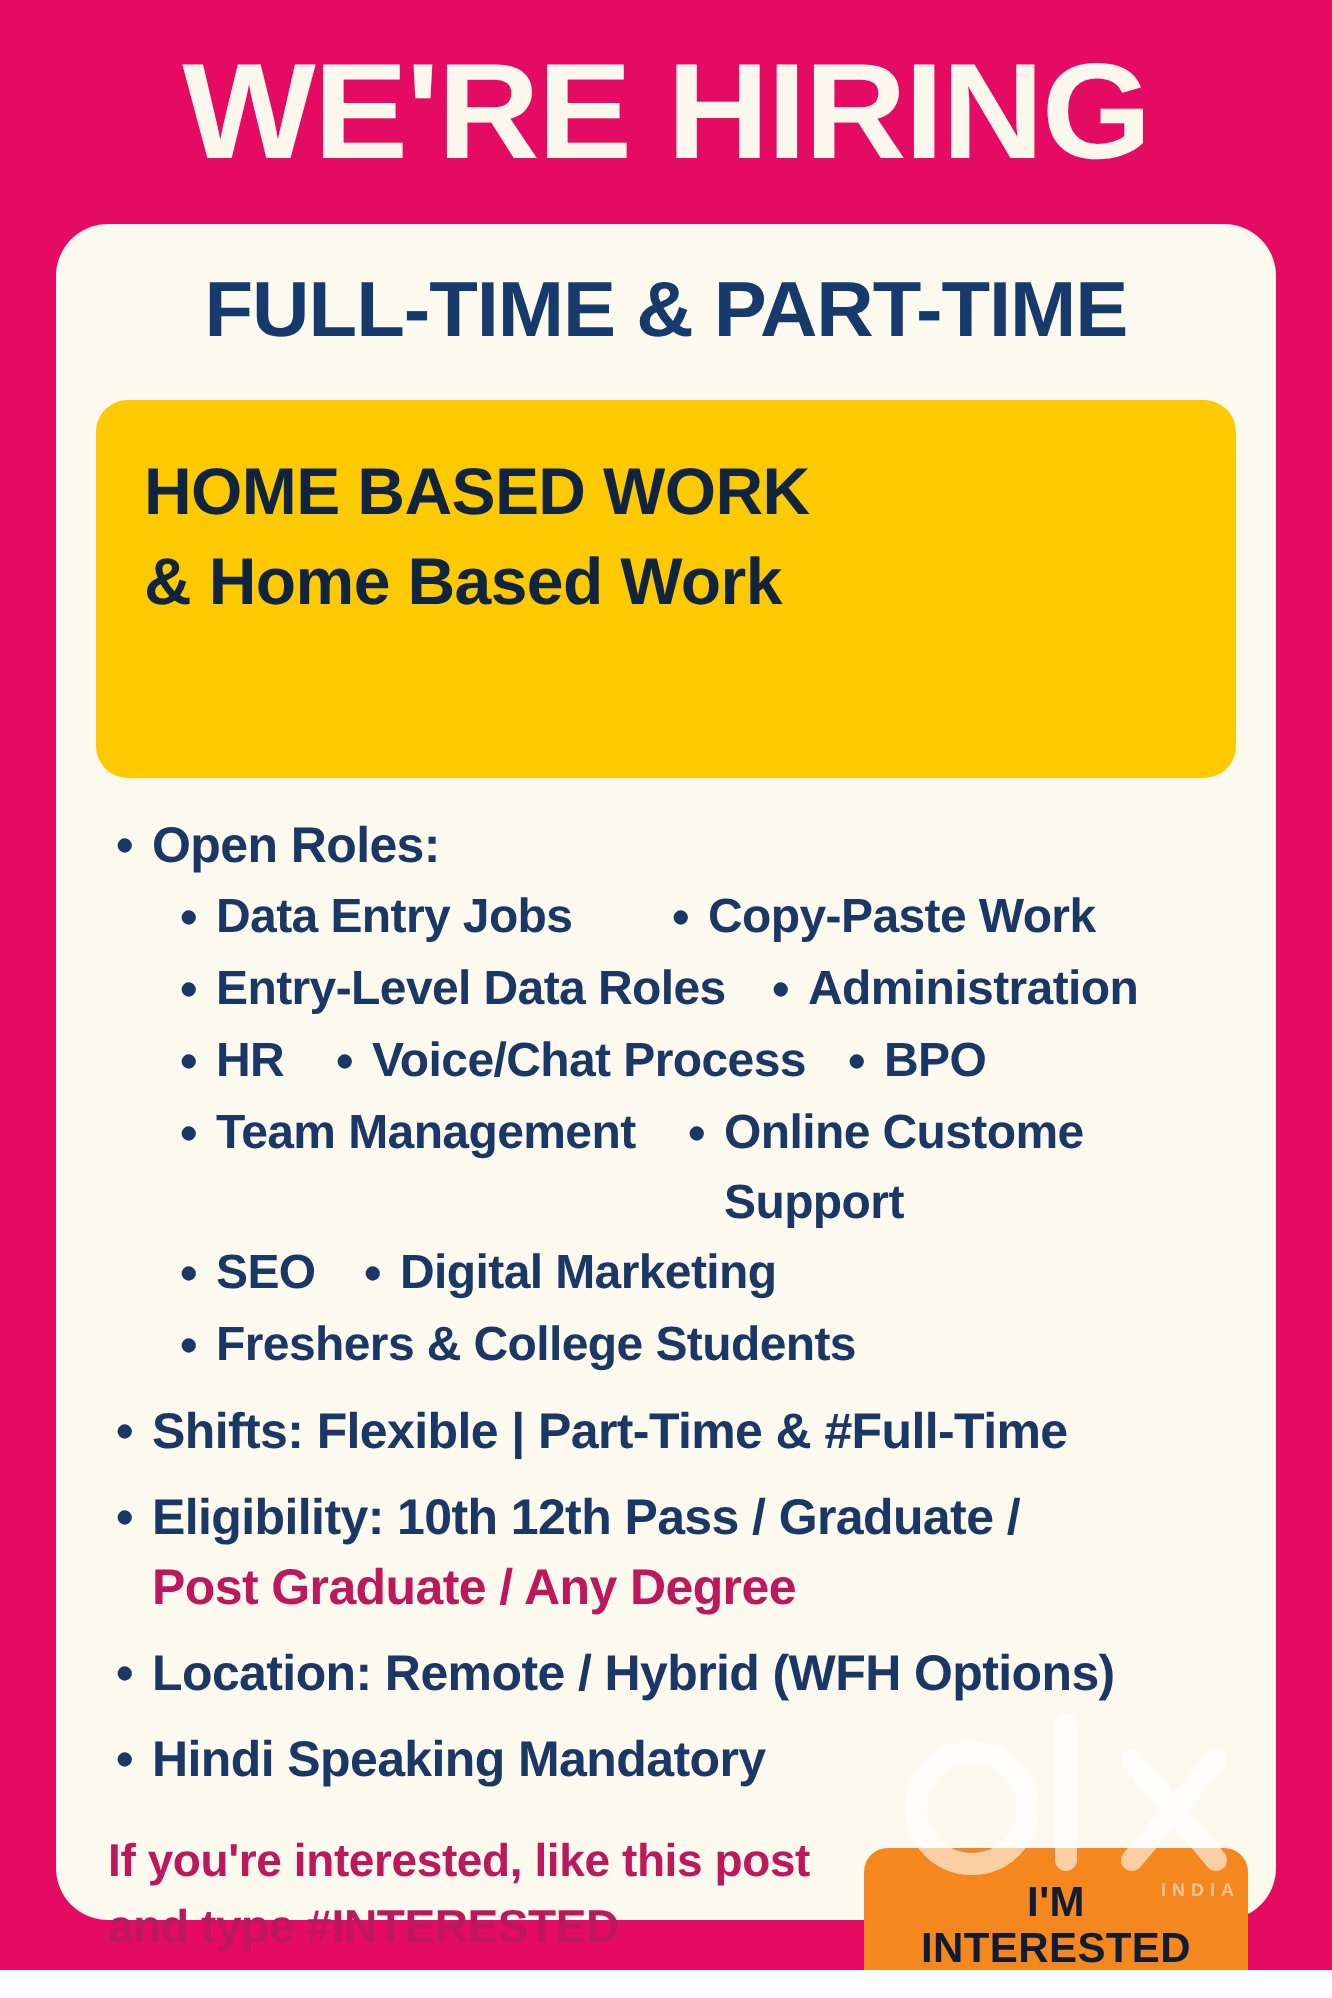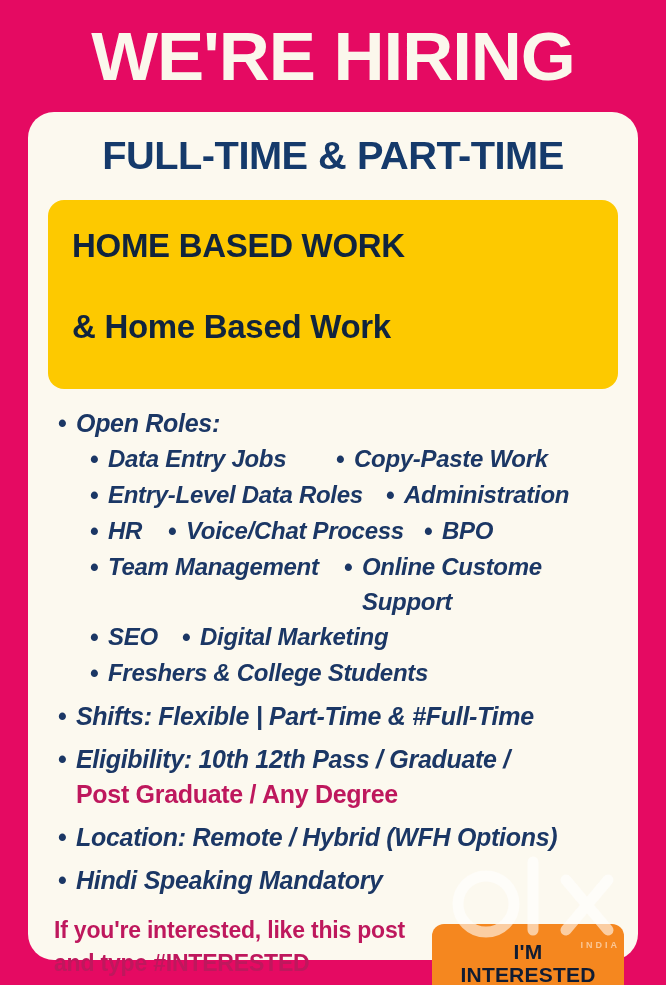--- a/index.html
+++ b/index.html
@@ -77,21 +77,20 @@
     font-size:33px;
     line-height:44px;
     letter-spacing:-0.3px;
   }
   .yellow-line-2 {
     color:#10243E;
     font-weight:bold;
     font-size:33px;
     line-height:46px;
     letter-spacing:-0.3px;
-    margin-top:36px;
   }
 
   
   .details { margin-top:16px; padding-left:8px; }
 
   .row {
     display:flex;
     align-items:flex-start;
     color:#1B3765;
     font-weight:bold;
@@ -99,21 +98,21 @@
     line-height:36px;
     letter-spacing:-0.3px;
   }
   .row .dot {
     flex:0 0 auto;
     width:18px;
     text-align:left;
     font-size:25px;
     line-height:36px;
   }
-  .row .txt { flex:1 1 auto;font-style:italic; }
+  .row .txt { flex:1 1 auto; }
 
   .lvl1 { padding-left:2px; }
   .lvl2 { padding-left:34px; font-size:24px; line-height:35px; }
 
   .row.spaced { margin-top:7px; }
 
   .wrapline {
     color:#be185d;
     font-weight:bold;
     font-size:25px;

